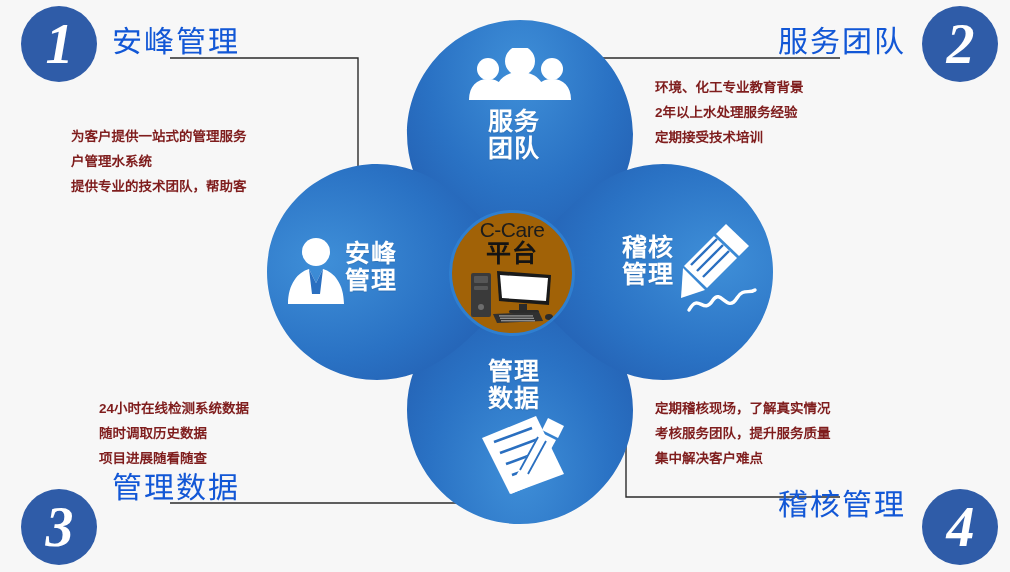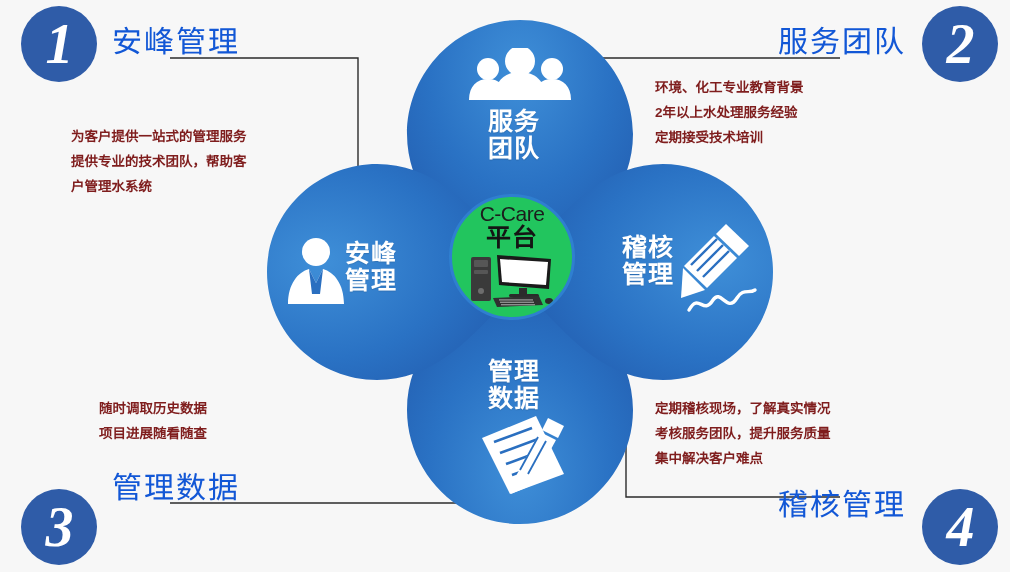--- a/index.html
+++ b/index.html
@@ -97,25 +97,25 @@
     top: 12px;
     width: 530px;
     height: 520px;
     z-index: 3;
   }
 
   
   #hub {
     position: absolute;
     left: 449px;
-    top: 194px;
+    top: 210px;
     width: 126px;
     height: 126px;
     border-radius: 50%;
-    background: #22c55e;
+    background: #a16207;
     border: 3px solid #2f7fd0;
     box-sizing: border-box;
     z-index: 4;
     display: flex;
     flex-direction: column;
     align-items: center;
     overflow: hidden;
   }
   #hub .hub-en {
     margin-top: 6px;
@@ -336,29 +336,30 @@
     <span class="num">4</span>
   </div>
 
   <div class="quad-title" id="title-1">安峰管理</div>
   <div class="quad-title" id="title-2">服务团队</div>
   <div class="quad-title" id="title-3">管理数据</div>
   <div class="quad-title" id="title-4">稽核管理</div>
 
   <div class="quad-body" id="body-1">
       <div>为客户提供一站式的管理服务</div>
+      <div>户管理水系统</div>
       <div>提供专业的技术团队，帮助客</div>
-      <div>户管理水系统</div>
     </div>
   <div class="quad-body" id="body-2">
       <div>环境、化工专业教育背景</div>
       <div>2年以上水处理服务经验</div>
       <div>定期接受技术培训</div>
     </div>
   <div class="quad-body" id="body-3">
+      <div>24小时在线检测系统数据</div>
       <div>随时调取历史数据</div>
       <div>项目进展随看随查</div>
     </div>
   <div class="quad-body" id="body-4">
       <div>定期稽核现场，了解真实情况</div>
       <div>考核服务团队，提升服务质量</div>
       <div>集中解决客户难点</div>
     </div>
 
 </div>

